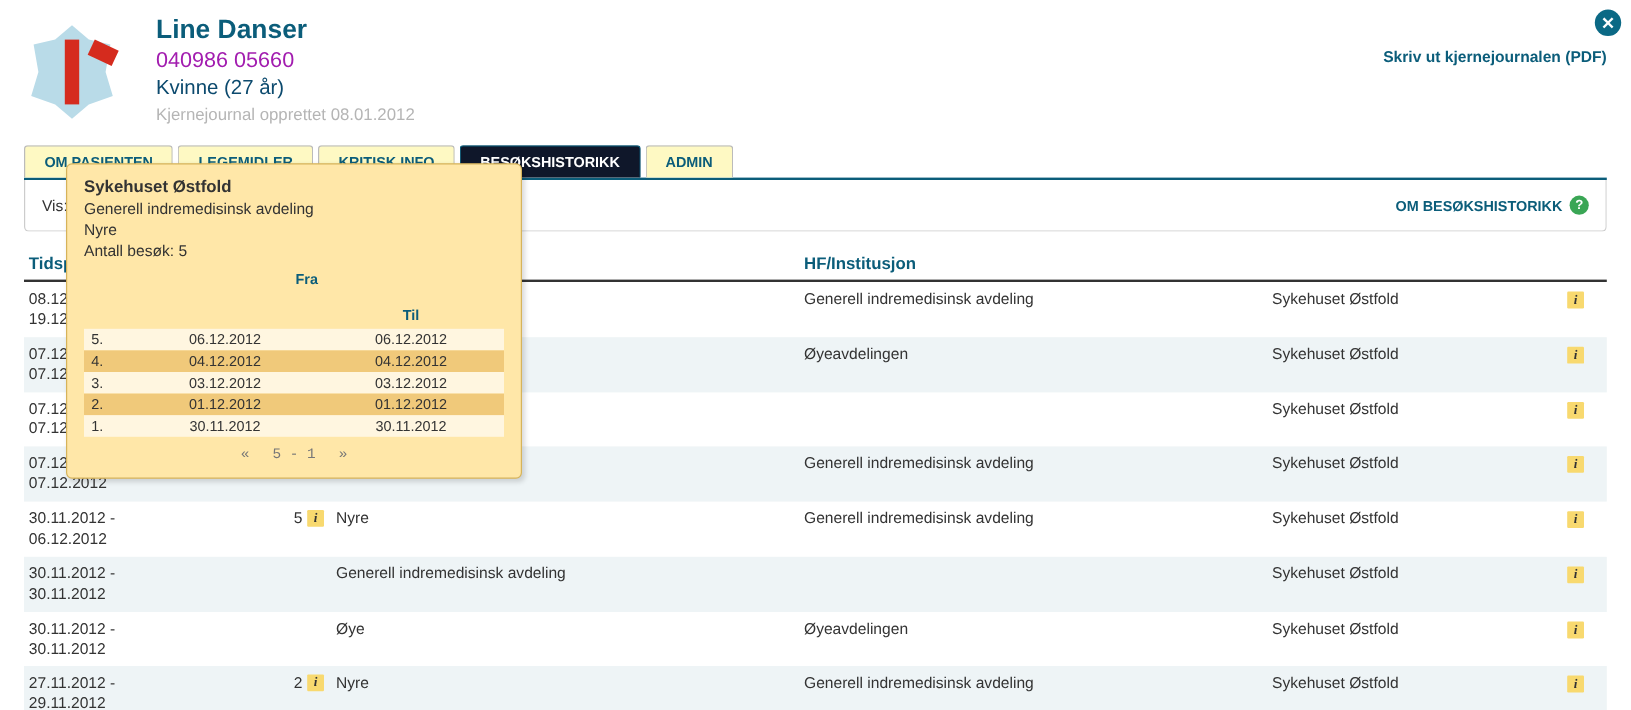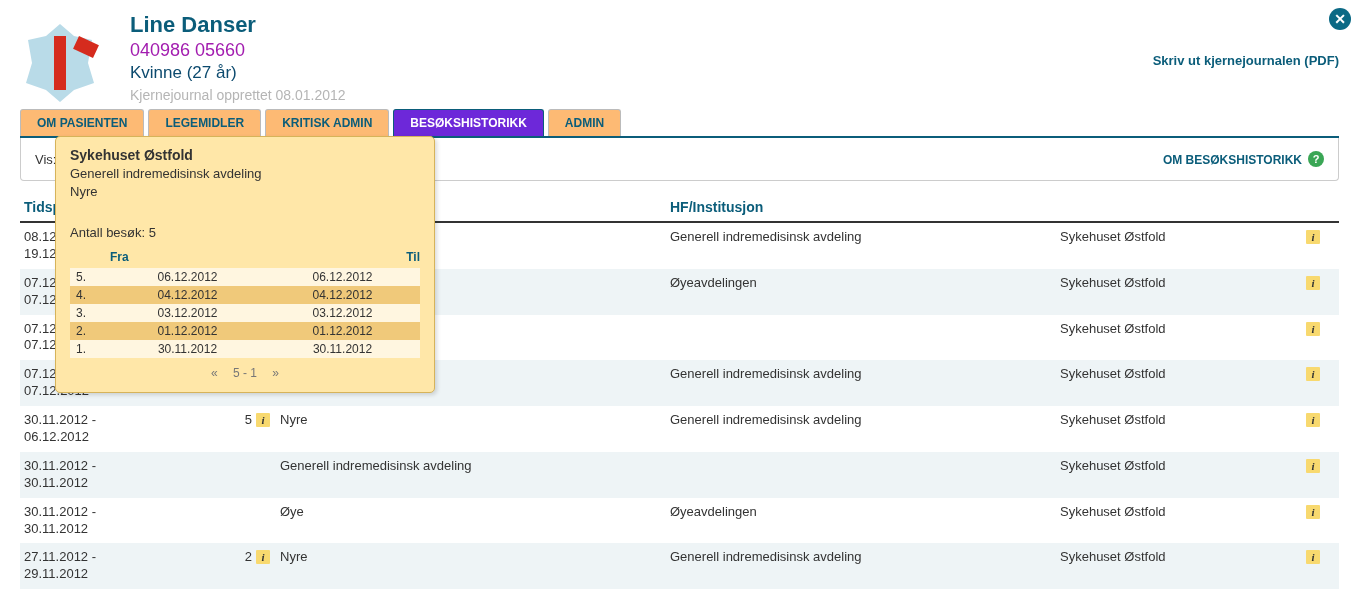--- a/index.html
+++ b/index.html
@@ -2,32 +2,32 @@
 <html><head>
 <meta charset="utf-8">
 <style>
 * { box-sizing: border-box; margin: 0; padding: 0; }
 body { font-family: Arial, Helvetica, sans-serif; font-size: 13px; color: #333; background: #fff; }
 
 .container { width: 1359px; height: 592px; position: relative; background: #fff; padding: 12px 20px; }
 
 .close-btn { position: absolute; top: 8px; right: 8px; width: 22px; height: 22px; background: #0b6985; color: #fff; border-radius: 50%; display: flex; align-items: center; justify-content: center; font-weight: bold; cursor: pointer; font-size: 14px; }
 
-.header { display: flex; align-items: flex-end; margin-bottom: 6px; position: relative; }
+.header { display: flex; align-items: center; margin-bottom: 18px; position: relative; }
 .logo { width: 80px; height: 85px; position: relative; margin-right: 30px; }
 .logo svg { width: 100%; height: 100%; }
 .patient-info .name { font-size: 22px; font-weight: bold; color: #0b5d7a; }
 .patient-info .ssn { font-size: 18px; color: #a21caf; margin-top: 2px; }
 .patient-info .gender { font-size: 17px; color: #0c4a6e; margin-top: 2px; }
 .patient-info .created { font-size: 14px; color: #b5b5b5; margin-top: 4px; }
-.print-link { position: absolute; right: 0; top: 41px; color: #0b5d7a; font-weight: bold; font-size: 13px; cursor: pointer; }
+.print-link { position: absolute; right: 0; top: 28px; color: #0b5d7a; font-weight: bold; font-size: 13px; cursor: pointer; }
 
 .tabs { display: flex; border-bottom: 2px solid #0b5d7a; }
-.tab { padding: 6px 16px; border: 1px solid #bbb; border-bottom: none; margin-right: 4px; color: #0b5d7a; font-weight: bold; font-size: 12px; cursor: pointer; background: #fdba74; border-radius: 3px 3px 0 0; }
-.tab.active { background: #6d28d9; color: #fff; border-color: #0b5d7a; }
+.tab { padding: 6px 16px; border: 1px solid #bbb; border-bottom: none; margin-right: 4px; color: #0b5d7a; font-weight: bold; font-size: 12px; cursor: pointer; background: #fef9c3; border-radius: 3px 3px 0 0; }
+.tab.active { background: #0f172a; color: #fff; border-color: #0b5d7a; }
 
 .filter-bar { border: 1px solid #ccc; border-top: none; border-radius: 0 0 4px 4px; padding: 12px 14px; display: flex; align-items: center; justify-content: space-between; margin-bottom: 14px; }
 .filter-bar .vis { display: flex; align-items: center; gap: 6px; font-size: 13px; }
 .filter-bar .vis .dropdown-box { border: 1px solid #aaa; border-radius: 3px; width: 18px; height: 18px; }
 .about-link { color: #0b5d7a; font-weight: bold; font-size: 12px; display: flex; align-items: flex-end; gap: 6px; cursor: pointer; }
 .about-link .q { width: 16px; height: 16px; border-radius: 50%; background: #3aa655; color: #fff; display: flex; align-items: center; justify-content: center; font-size: 11px; font-weight: bold; }
 
 .table-wrap { position: relative; }
 .thead { display: flex; border-bottom: 2px solid #333; padding: 4px 0 6px 0; color: #0b5d7a; font-weight: bold; font-size: 14px; }
 .col-tid { width: 200px; padding-left: 4px; }
@@ -45,33 +45,33 @@
 
 
 .popover {
   position: absolute; left: 55px; top: 136px; width: 380px;
   background: #ffe7a8; border: 1px solid #d6b35a; border-radius: 5px;
   padding: 10px 14px 12px; z-index: 10; font-size: 13px;
   box-shadow: 2px 2px 4px rgba(0,0,0,0.15);
 }
 .popover .p-title { font-weight: bold; color: #333; margin-bottom: 2px; font-size: 14px; }
 .popover .p-sub { color: #333; line-height: 1.4; }
-.popover .p-visits { margin-top: 24px; margin-bottom: 8px; }
+.popover .p-visits { margin-top: 0; margin-bottom: 8px; }
 .popover .p-table { width: 100%; }
 .popover .p-head { display: flex; color: #0b5d7a; font-weight: bold; font-size: 12px; padding: 2px 0 4px; }
 .popover .p-head .pc-num { width: 40px; }
-.popover .p-head .pc-fra { width: 155px; text-align: left; }
-.popover .p-head .pc-til { width: 155px; text-align: right; }
+.popover .p-head .pc-fra { width: 155px; text-align: right; }
+.popover .p-head .pc-til { width: 155px; text-align: center; margin-top: 30px; }
 .popover .p-row { display: flex; font-size: 12px; padding: 2px 0; }
 .popover .p-row.alt { background: #f0c97a; }
 .popover .p-row:not(.alt) { background: #fff6e0; }
 .popover .p-row .pc-num { width: 40px; padding-left: 6px; }
 .popover .p-row .pc-fra { width: 155px; text-align: center; }
 .popover .p-row .pc-til { width: 155px; text-align: center; }
-.popover .pager { text-align: center; margin-top: 8px; color: #777; font-size: 12px; }
+.popover .pager { text-align: center; margin-top: 8px; color: #777; font-size: 12px; font-family: Liberation Mono, monospace; }
 .popover .pager span { margin: 0 6px; }
 </style>
 </head>
 <body>
 
 <div class="container">
 
   <div class="close-btn">
     <span>✕</span>
   </div>
@@ -89,21 +89,21 @@
       <div class="ssn">040986 05660</div>
       <div class="gender">Kvinne (27 år)</div>
       <div class="created">Kjernejournal opprettet 08.01.2012</div>
     </div>
     <div class="print-link">Skriv ut kjernejournalen (PDF)</div>
   </div>
 
   <div class="tabs">
     <div class="tab">OM PASIENTEN</div>
     <div class="tab">LEGEMIDLER</div>
-    <div class="tab">KRITISK ADMIN</div>
+    <div class="tab">KRITISK INFO</div>
     <div class="tab active">BESØKSHISTORIKK</div>
     <div class="tab">ADMIN</div>
   </div>
 
   <div class="filter-bar">
     <div class="vis">
       <span>Vis:</span>
       <span class="dropdown-box"></span>
     </div>
     <div class="about-link">

